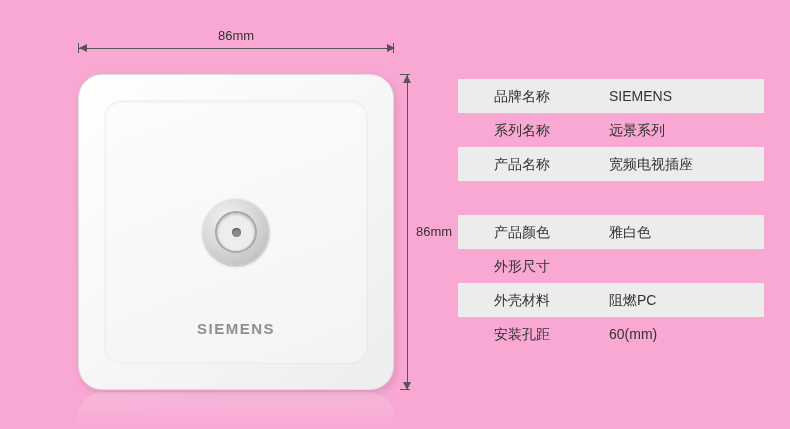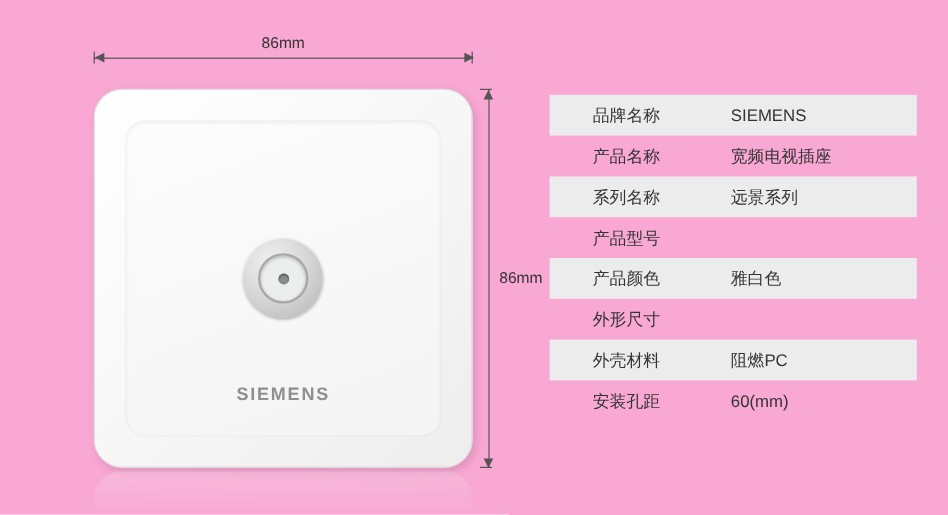--- a/index.html
+++ b/index.html
@@ -111,29 +111,28 @@
       </div>
     </div>
   </div>
 
   <div class="spec-table">
     <div class="spec-row">
       <span class="spec-label">品牌名称</span>
       <span class="spec-value">SIEMENS</span>
     </div>
     <div class="spec-row">
+      <span class="spec-label">系列名称</span>
+      <span class="spec-value">远景系列</span>
+    </div>
+    <div class="spec-row">
       <span class="spec-label">产品名称</span>
       <span class="spec-value">宽频电视插座</span>
     </div>
     <div class="spec-row">
-      <span class="spec-label">系列名称</span>
-      <span class="spec-value">远景系列</span>
-    </div>
-    <div class="spec-row">
-      <span class="spec-label">产品型号</span>
     </div>
     <div class="spec-row">
       <span class="spec-label">产品颜色</span>
       <span class="spec-value">雅白色</span>
     </div>
     <div class="spec-row">
       <span class="spec-label">外形尺寸</span>
     </div>
     <div class="spec-row">
       <span class="spec-label">外壳材料</span>

